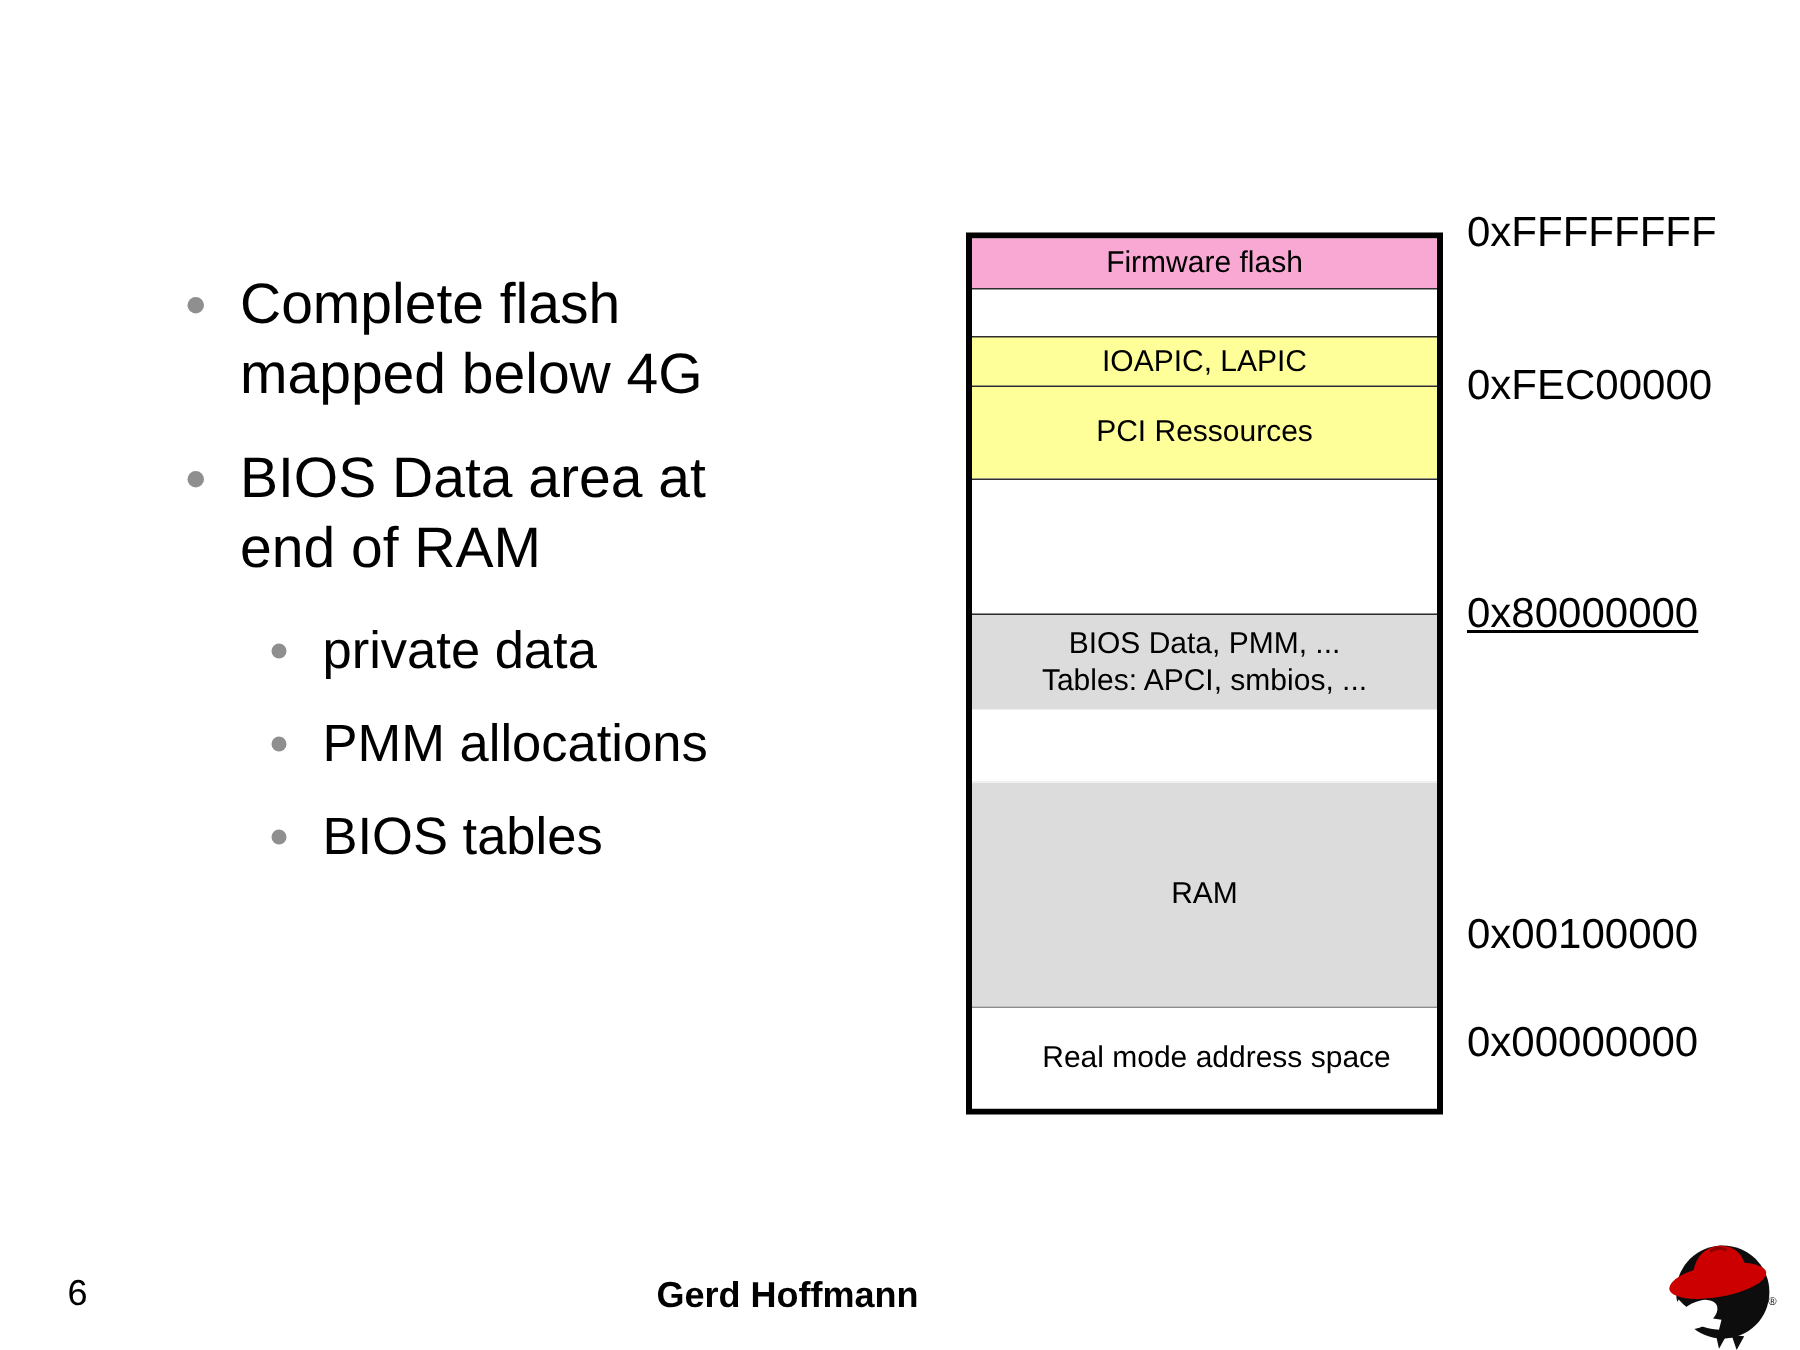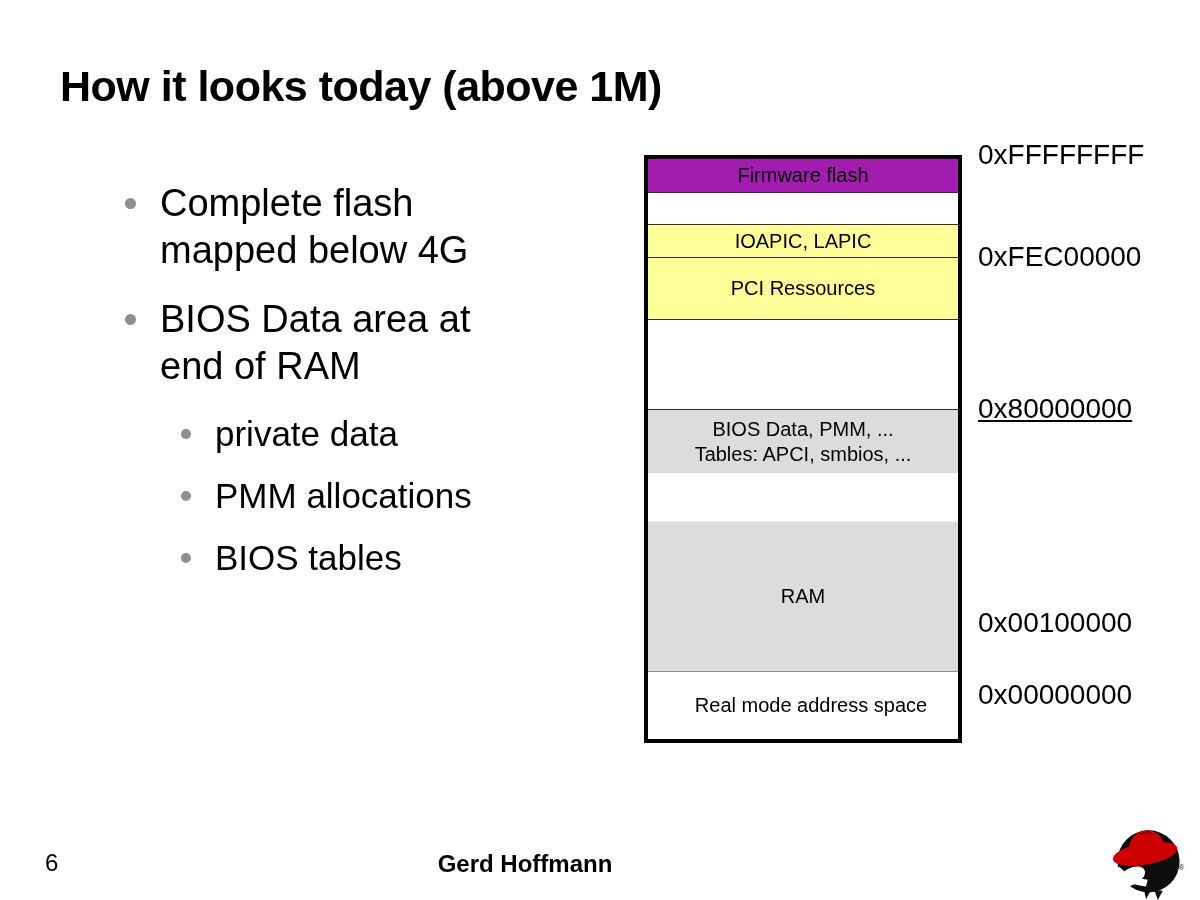--- a/index.html
+++ b/index.html
@@ -38,21 +38,20 @@
     position: absolute; left: 525px; top: 850px; transform: translateX(-50%);
     font-size: 24px; font-weight: bold; white-space: nowrap;
   }
   .logo { position: absolute; left: 1104px; top: 816px; width: 84px; height: 84px; }
 </style>
 </head>
 <body>
 
 <div class="slide">
 
-  <h1 class="title">How it looks today (above 1M)</h1>
 
   <div class="bullets">
       <div class="bullet level1">
         <span class="dot"></span>
         <span class="btext">Complete flash mapped below 4G</span>
       </div>
       <div class="bullet level1">
         <span class="dot"></span>
         <span class="btext">BIOS Data area at end of RAM</span>
       </div>
@@ -65,21 +64,21 @@
         <span class="btext">PMM allocations</span>
       </div>
       <div class="bullet level2">
         <span class="dot"></span>
         <span class="btext">BIOS tables</span>
       </div>
     </div>
 
   <div class="memory-map">
     <div>
-        <div class="seg" style="height: 33px; background: #a21caf;">
+        <div class="seg" style="height: 33px; background: #f9a8d4;">
           <div class="seg-line">Firmware flash</div>
         </div>
         <div class="seg" style="height: 32px; background: rgb(255, 255, 255); border-top: 1px solid rgb(46, 46, 46);"></div>
         <div class="seg" style="height: 33px; background: rgb(255, 255, 153); border-top: 1px solid rgb(46, 46, 46);">
           <div class="seg-line">IOAPIC, LAPIC</div>
         </div>
         <div class="seg" style="height: 62px; background: rgb(255, 255, 153); border-top: 1px solid rgb(46, 46, 46);">
           <div class="seg-line">PCI Ressources</div>
         </div>
         <div class="seg" style="height: 90px; background: rgb(255, 255, 255); border-top: 1px solid rgb(46, 46, 46);"></div>

